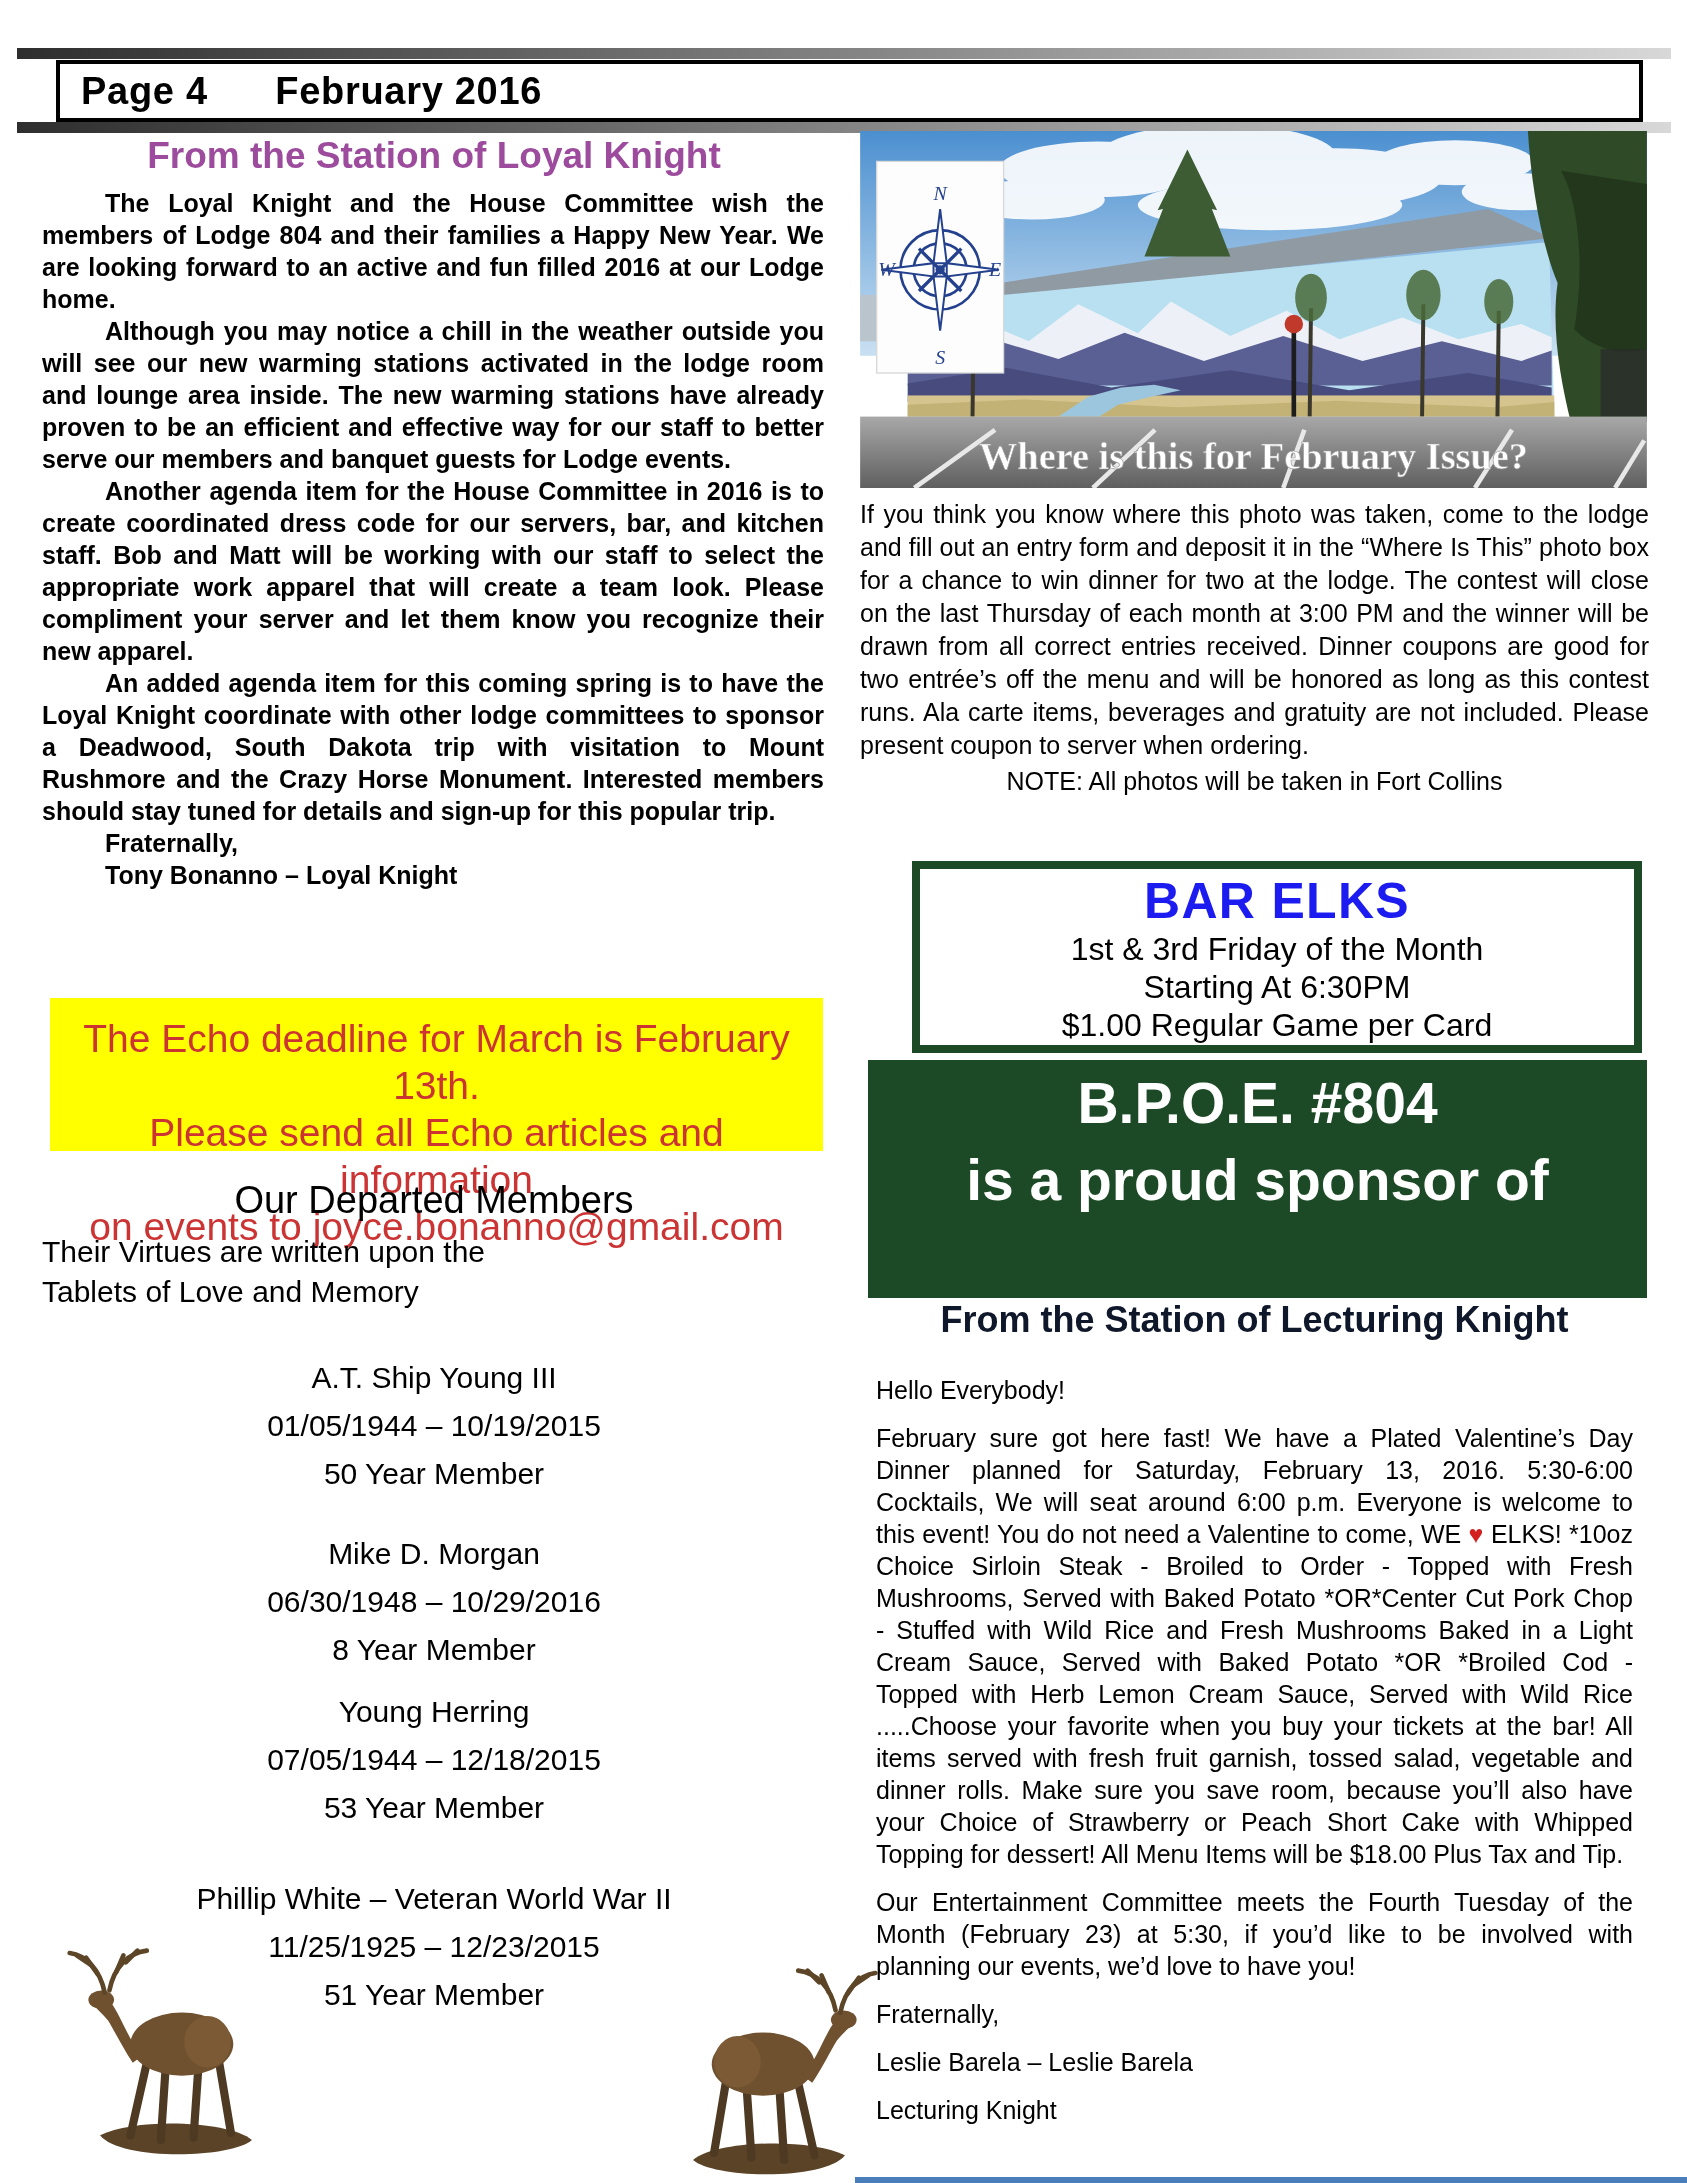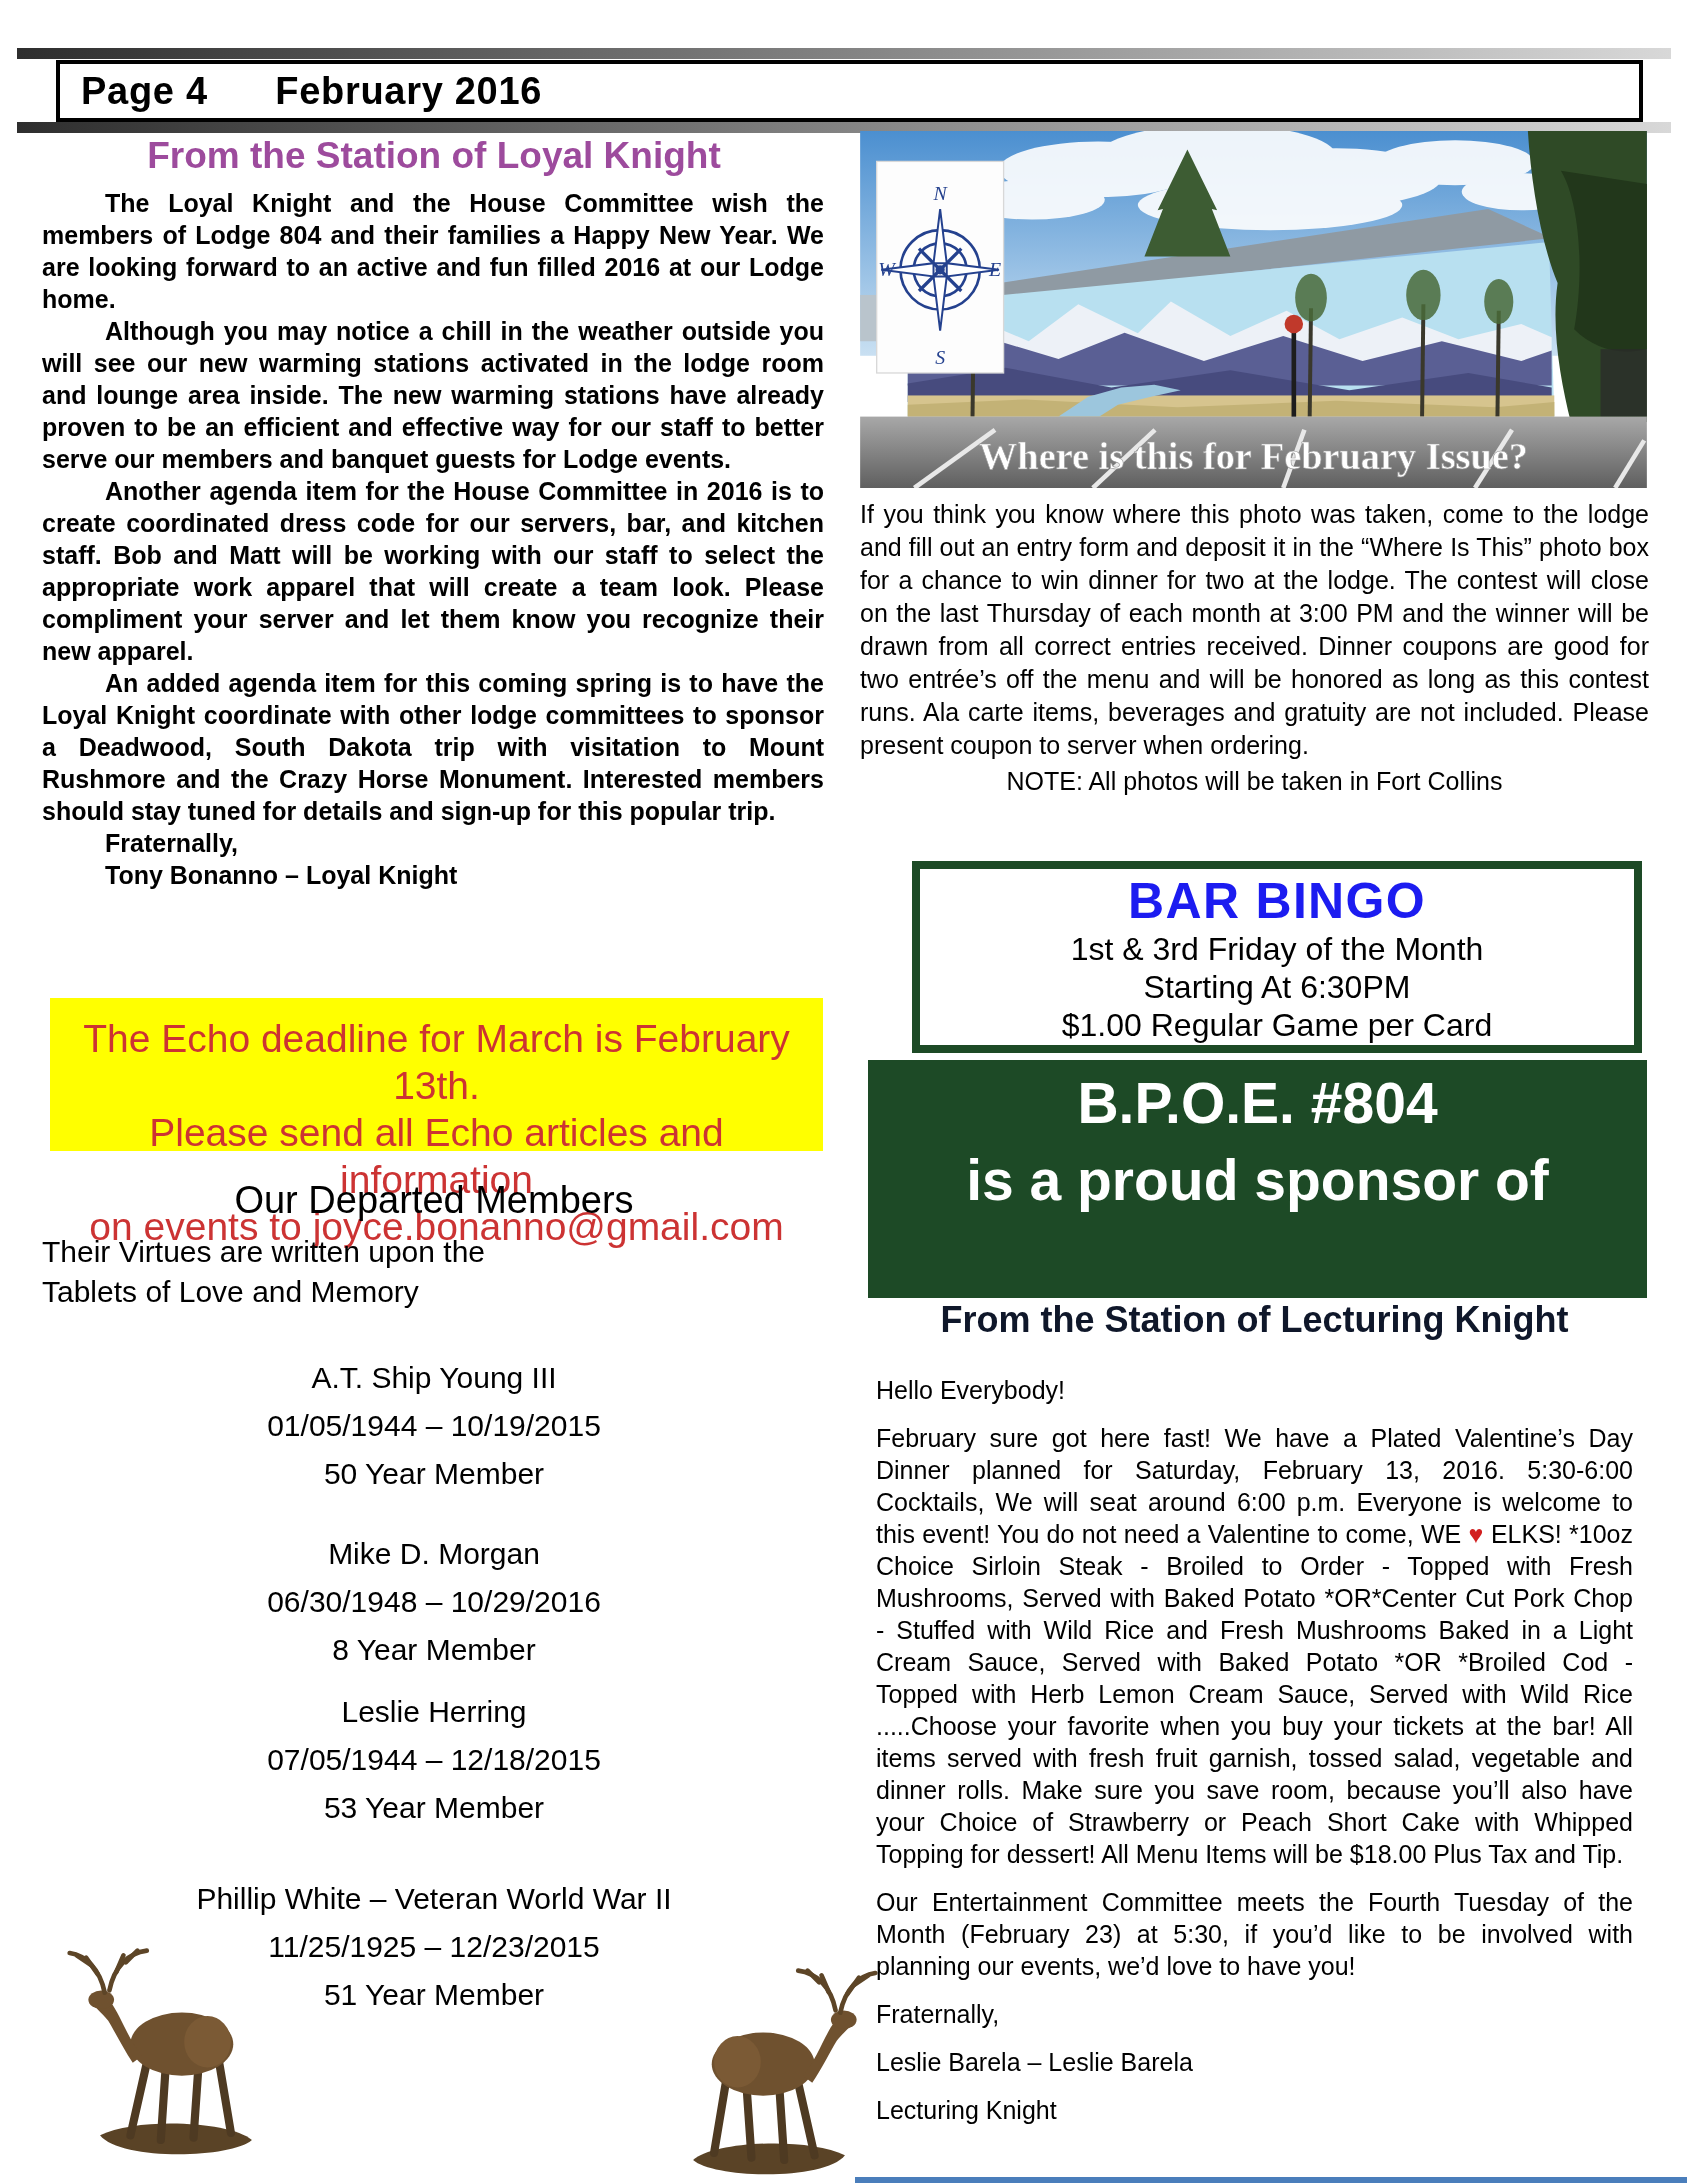--- a/index.html
+++ b/index.html
@@ -100,21 +100,21 @@
     <div>A.T. Ship Young III</div>
     <div>01/05/1944 – 10/19/2015</div>
     <div>50 Year Member</div>
   </div>
   <div class="member m1">
     <div>Mike D. Morgan</div>
     <div>06/30/1948 – 10/29/2016</div>
     <div>8 Year Member</div>
   </div>
   <div class="member m2">
-    <div>Leslie Herring</div>
+    <div>Young Herring</div>
     <div>07/05/1944 – 12/18/2015</div>
     <div>53 Year Member</div>
   </div>
   <div class="member m3">
     <div>Phillip White – Veteran World War II</div>
     <div>11/25/1925 – 12/23/2015</div>
     <div>51 Year Member</div>
   </div>
 
   <svg class="elk left" viewBox="0 0 200 190">
@@ -252,21 +252,21 @@
 
     <text x="595" y="512" text-anchor="middle" fill="#ffffff" stroke="#9a9a9a" stroke-width="1" font-family="'Liberation Serif','DejaVu Serif',serif" font-weight="bold" font-size="58">Where is this for February Issue?</text>
   </svg>
 
   <div class="contest">
     <div>If you think you know where this photo was taken, come to the lodge and fill out an entry form and deposit it in the “Where Is This” photo box for a chance to win dinner for two at the lodge.  The contest will close on the last Thursday of each month at 3:00 PM and the winner will be drawn from all correct entries received.  Dinner coupons are good for two entrée’s off the menu and will be honored as long as this contest runs.  Ala carte items, beverages and gratuity are not included.  Please present coupon to server when ordering.</div>
     <div class="note">NOTE: All photos will be taken in Fort Collins</div>
   </div>
 
   <div class="bingo">
-    <div class="bingo-title">BAR BINGO</div>
+    <div class="bingo-title">BAR ELKS</div>
     <div class="bingo-line">1st &amp; 3rd Friday of the Month</div>
     <div class="bingo-line">Starting At 6:30PM</div>
     <div class="bingo-line">$1.00 Regular Game per Card</div>
   </div>
 
   <div class="sponsor">
     <div>B.P.O.E. #804</div>
     <div>is a proud sponsor of</div>
   </div>
 

